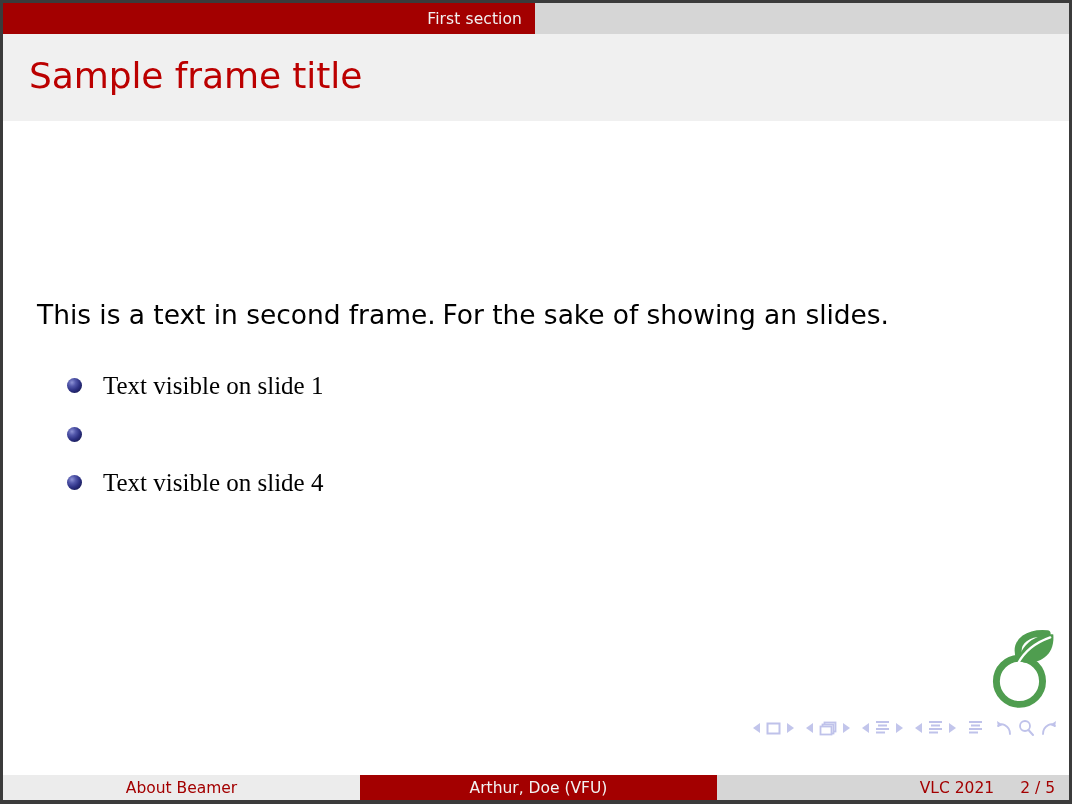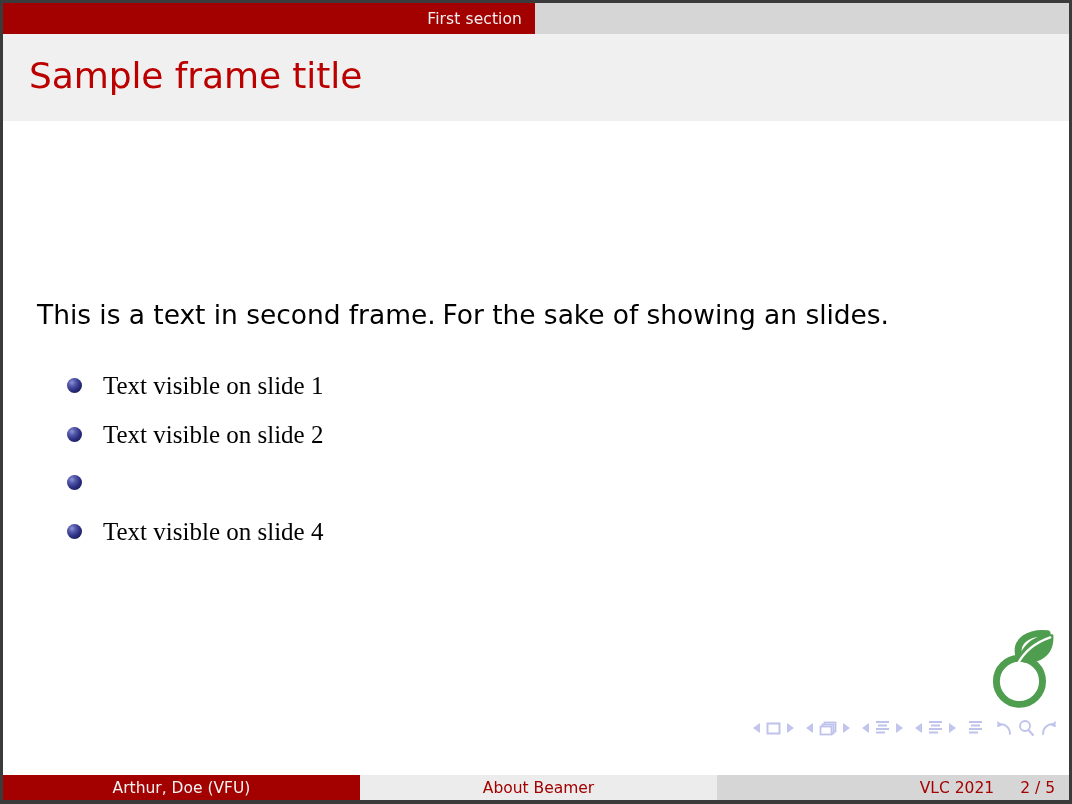--- a/index.html
+++ b/index.html
@@ -218,24 +218,20 @@
       <span>This is a text in second frame.</span><span class="gap"></span><span>For the sake of showing an slides.</span>
     </div>
 
     <ul class="bullets">
       <li>
         <span class="ball"></span>
         <span>Text visible on slide 1</span>
       </li>
       <li>
         <span class="ball"></span>
-        <span>Text visible on slide 2</span>
-      </li>
-      <li>
-        <span class="ball"></span>
       </li>
       <li>
         <span class="ball"></span>
         <span>Text visible on slide 4</span>
       </li>
     </ul>
 
     <svg class="logo" viewBox="0 0 100 104">
       <g fill="none" stroke="#4f9d4f" stroke-width="9">
         <circle cx="48" cy="68" r="30"></circle>
@@ -314,25 +310,25 @@
         <svg width="19" height="18" viewBox="0 0 19 18">
           <path d="M4 15 C 4 6, 14 3, 16 7" fill="none" stroke="#bfc2ea" stroke-width="1.8" stroke-linecap="round"></path>
           <path d="M17 2 L 16 8 L 11 6 Z" fill="#bfc2ea"></path>
         </svg>
       </div>
 
     </div>
   </div>
 
   <div class="footer">
+    <div class="foot-seg foot-title">
+      <span>About Beamer</span>
+    </div>
     <div class="foot-seg foot-author">
       <span>Arthur, Doe  (VFU)</span>
-    </div>
-    <div class="foot-seg foot-title">
-      <span>About Beamer</span>
     </div>
     <div class="foot-seg foot-right">
       <span>VLC 2021</span>
       <span>2 / 5</span>
     </div>
   </div>
 
 </div>
 
 </body></html>

